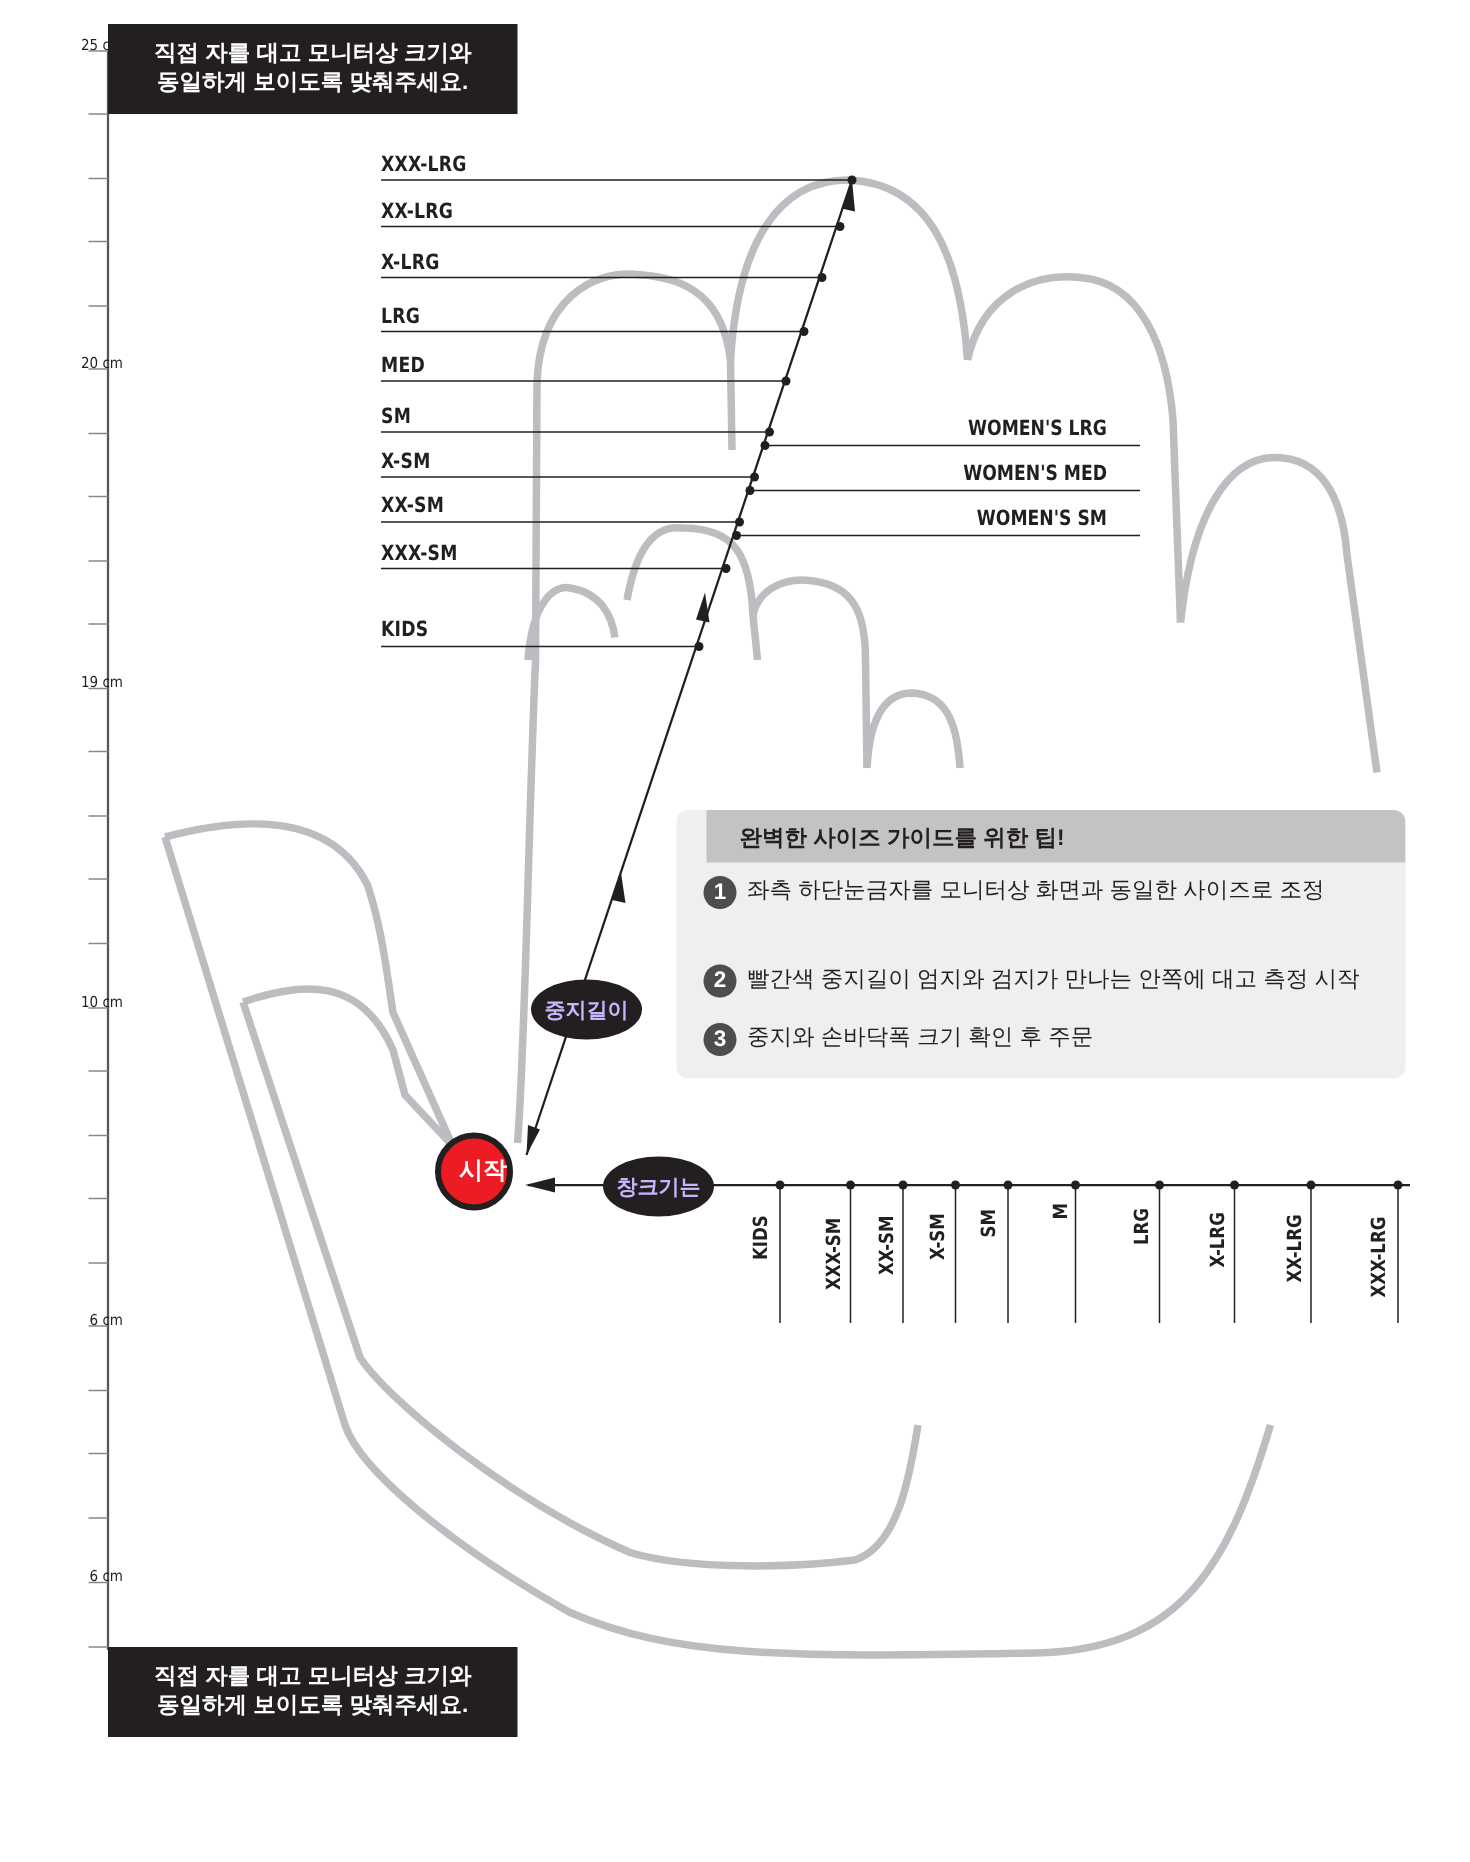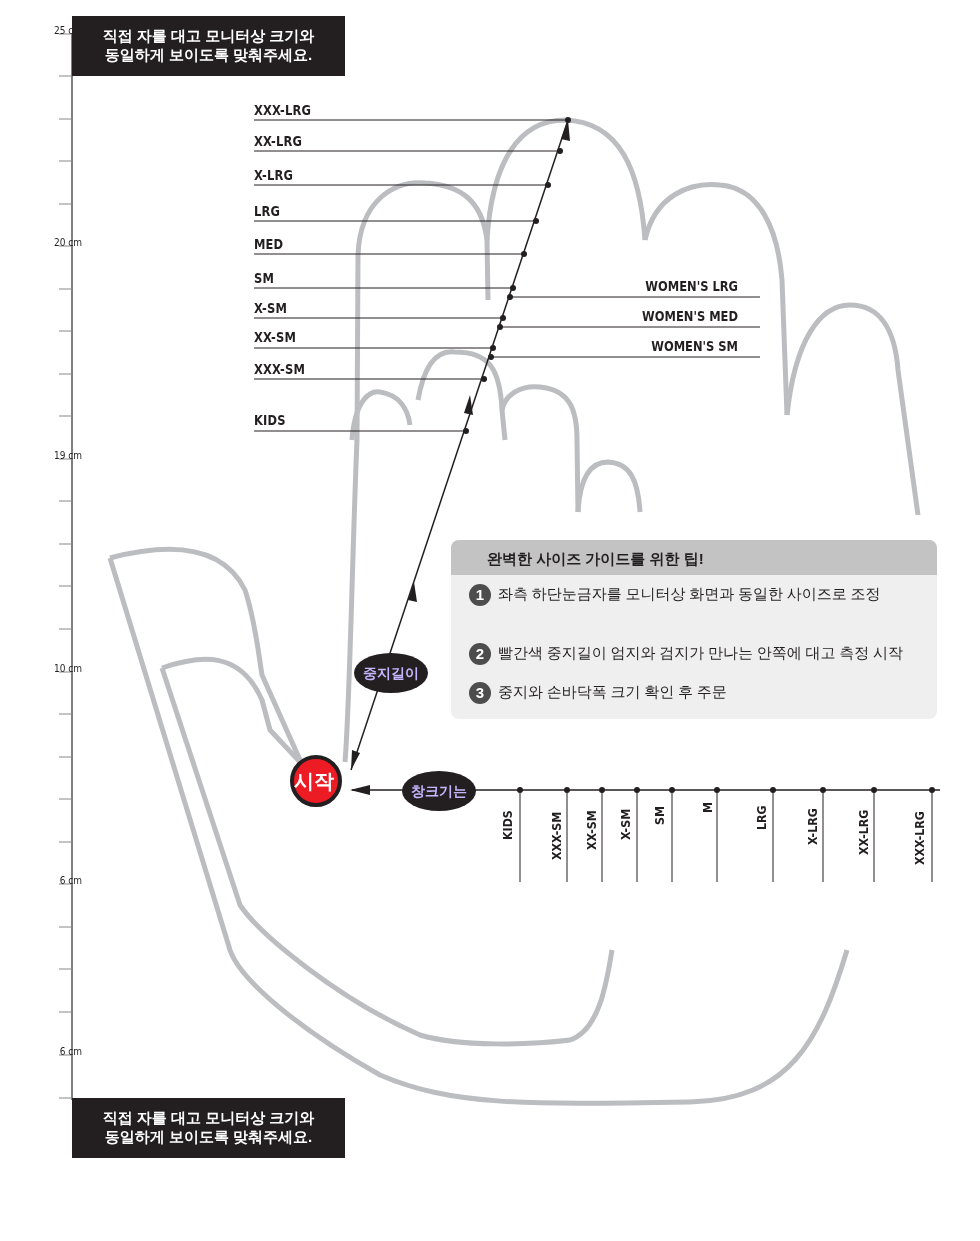--- a/index.html
+++ b/index.html
@@ -6,26 +6,26 @@
   body { width:980px; height:1241px; position:relative; overflow:hidden;
          font-family: "Liberation Sans", "DejaVu Sans", sans-serif; color:#231f20; }
   svg.canvas { position:absolute; left:0; top:0; }
   .ruler-label { position:absolute; font-size:10px; font-family:"DejaVu Sans Condensed","DejaVu Sans",sans-serif; color:#231f20; text-align:right; width:50px; left:0;padding-left:32px; }
   .notice { position:absolute; left:72px; width:273px; height:60px; background:#231f20; color:#fff;
             font-weight:bold; font-size:15px; line-height:19px; text-align:center; box-sizing:border-box; padding-top:10px; }
   .size-label { position:absolute; font-size:14px; font-weight:bold; letter-spacing:0.2px; font-family:"DejaVu Sans","Liberation Sans",sans-serif; transform:scaleX(0.82); transform-origin:left center; }
   .women-label { position:absolute; font-size:14px; font-weight:bold; text-align:right; width:200px; font-family:"DejaVu Sans","Liberation Sans",sans-serif; transform:scaleX(0.82); transform-origin:right center; }
   .palm-label { position:absolute; font-size:13px; font-weight:bold; font-family:"DejaVu Sans","Liberation Sans",sans-serif; transform-origin:left top; white-space:nowrap; }
   .bubble { position:absolute; background:#231f20; color:#c4b5fd; font-weight:bold; font-size:14px; border-radius:50%; text-align:center; }
-  .start { position:absolute; left:290px; top:755px; width:52px; height:52px; border-radius:50%; background:#ed1c24; border:4px solid #231f20; box-sizing:border-box; color:#fff; font-weight:bold; font-size:20px; line-height:44px; text-align:left; }
+  .start { position:absolute; left:290px; top:755px; width:52px; height:52px; border-radius:50%; background:#ed1c24; border:4px solid #231f20; box-sizing:border-box; color:#fff; font-weight:bold; font-size:16px; line-height:44px; text-align:right; }
   .tips { position:absolute; left:451px; top:540px; width:486px; height:179px; background:#efefef; border-radius:8px; overflow:hidden; }
-  .tips-head { height:35px; background:#c3c3c3; font-weight:bold; font-size:15px; line-height:37px; padding-left:36px; }
+  .tips-head { height:35px; background:#c3c3c3; font-weight:bold; font-size:15px; line-height:37px; padding-left:22px;margin-left:20px; }
   .tip { position:absolute; left:18px; font-size:15px; line-height:20px; color:#231f20; }
   .tip-num { position:absolute; left:0; top:0; width:22px; height:22px; border-radius:50%; background:#4d4d4d; color:#fff; font-weight:bold; font-size:15px; line-height:22px; text-align:center; }
-  .tip-text { position:absolute; left:29px; top:0; white-space:nowrap;font-family:Liberation Serif, serif; }
+  .tip-text { position:absolute; left:29px; top:0; white-space:nowrap; }
 </style>
 </head>
 <body>
 
 <svg class="canvas" width="980" height="1241">
   <g fill="none" stroke="#bcbdc0" stroke-width="5" stroke-linejoin="round" stroke-linecap="butt">
 
     <path d="M110,558 C160,545 220,540 245,590 C255,620 258,650 262,675 L300,760"></path>
 
     <path d="M110,558 L230,950 C240,980 300,1030 380,1075 C450,1105 520,1105 690,1102 C790,1100 820,1040 847,950"></path>

